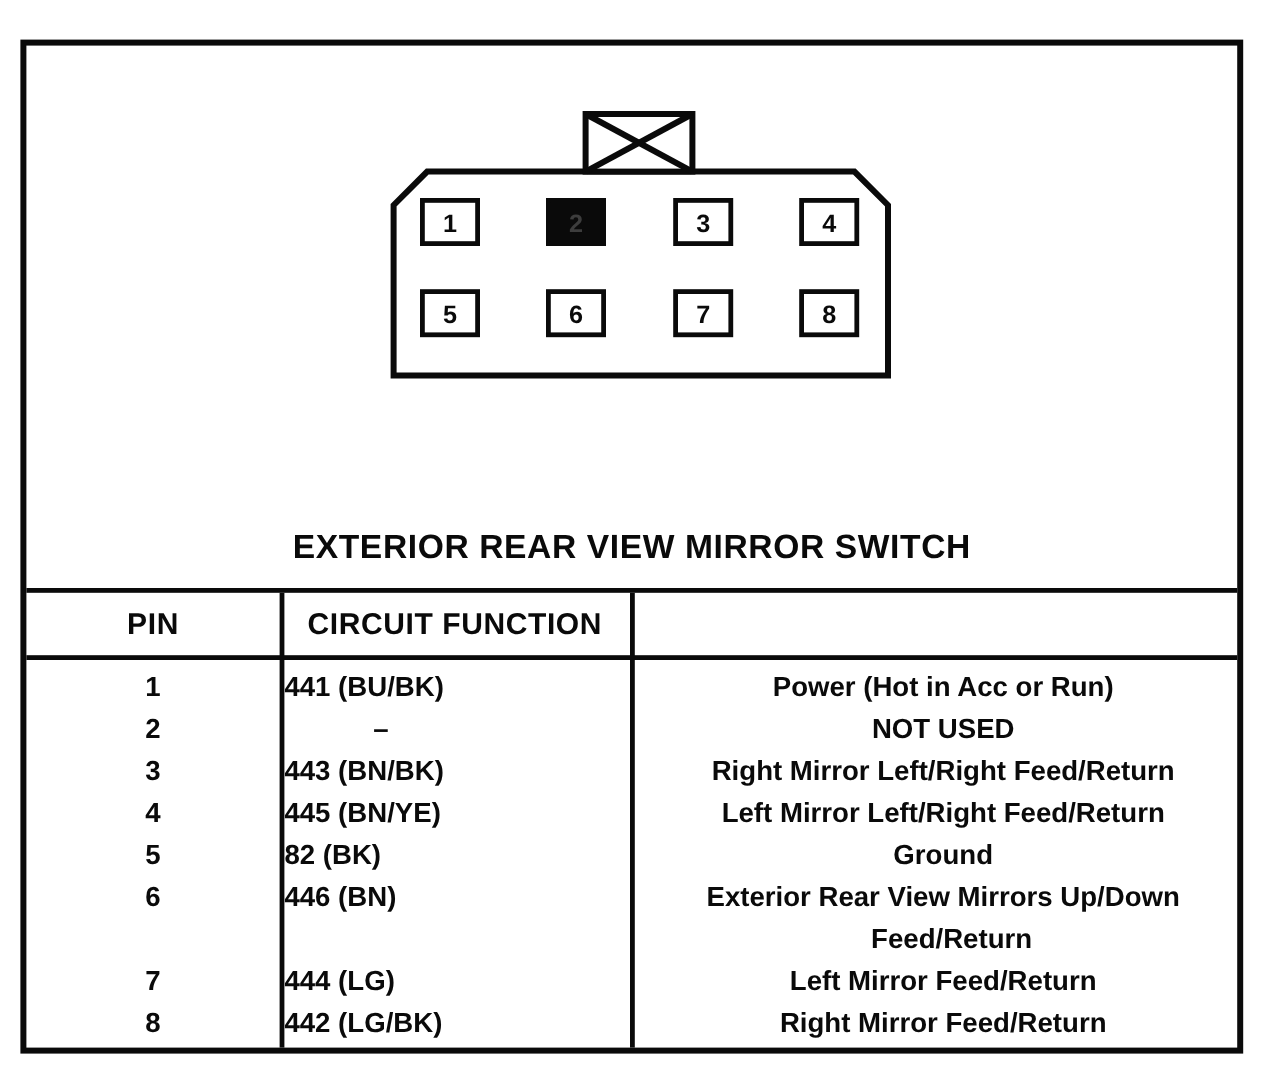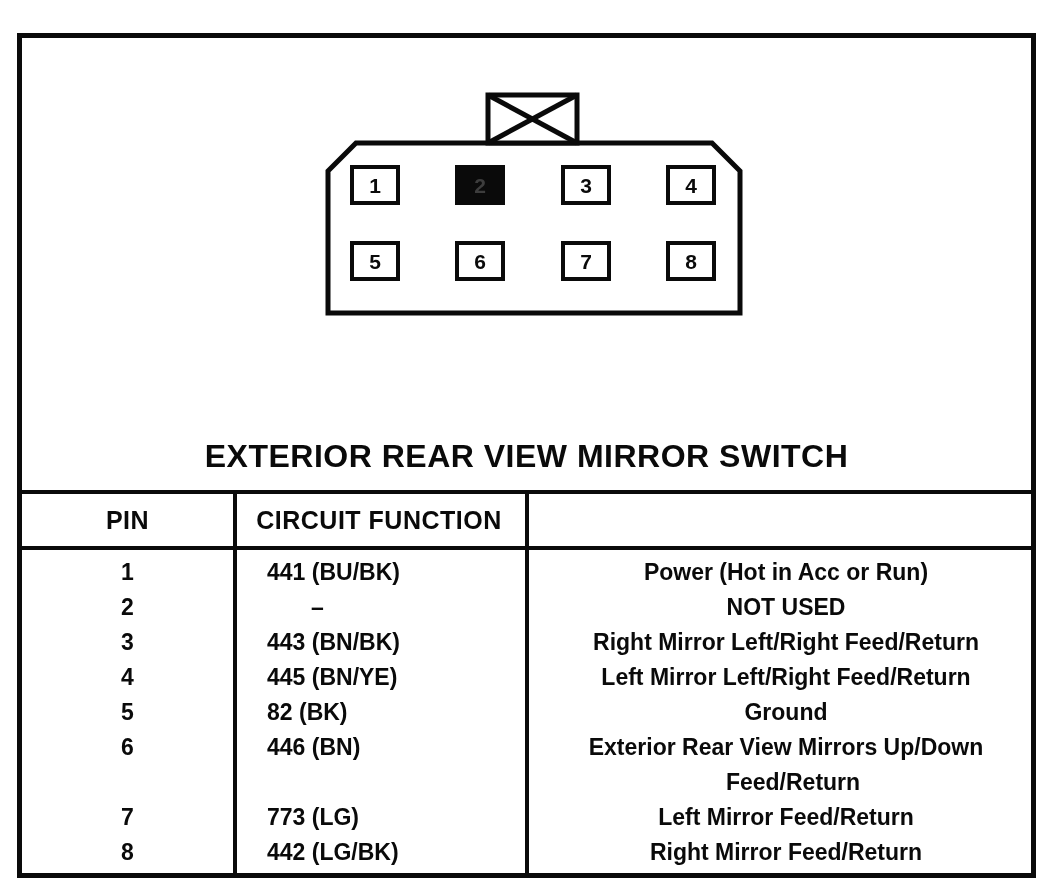--- a/index.html
+++ b/index.html
@@ -28,21 +28,21 @@
   .title-line {
     position: absolute; left: 22px; top: 392px; width: 1009px;
     display: flex; justify-content: center; align-items: baseline; gap: 13px;
     font-size: 27px; font-weight: bold; line-height: 32px;
     letter-spacing: 0.5px;
   }
   .title-underlined { border-bottom: 4px solid #0a0a0a; padding-bottom: 1px; }
   .subtitle-line {
     position: absolute; left: 22px; top: 441px; width: 1009px;
     text-align: center;
-    font-size: 32px; font-weight: bold; line-height: 30px;
+    font-size: 28px; font-weight: bold; line-height: 30px;
     letter-spacing: 0.5px;
   }
   
   .pin-table {
     position: absolute; left: 22px; top: 490px;
     width: 1009px; height: 383px;
     border-top: 4px solid #0a0a0a;
     box-sizing: border-box;
   }
   .col-divider {
@@ -62,21 +62,21 @@
     font-size: 25px; font-weight: bold; letter-spacing: 0.5px;
   }
   .tbody {
     display: grid; grid-template-columns: 211px 292px 1fr;
     padding-top: 5px;
     font-size: 23px; font-weight: 600; line-height: 35px;
   }
   .tr { display: contents; }
   .td { box-sizing: border-box; }
   .td.pin { text-align: center; }
-  .td.circuit { padding-left: 34px; }
+  .td.circuit { padding-left: 4px; }
   .td.circuit.dash-indent { padding-left: 78px; }
   .td.func { padding-left: 30px; text-indent: -14px; text-align: center; }
 </style>
 </head>
 <body>
 
 <div class="stage">
 
   <div class="frame"></div>
 
@@ -148,21 +148,21 @@
         <div class="td circuit">82 (BK)</div>
         <div class="td func">Ground</div>
       </div>
       <div class="tr">
         <div class="td pin">6</div>
         <div class="td circuit">446 (BN)</div>
         <div class="td func">Exterior Rear View Mirrors Up/Down Feed/Return</div>
       </div>
       <div class="tr">
         <div class="td pin">7</div>
-        <div class="td circuit">773 (LG)</div>
+        <div class="td circuit">444 (LG)</div>
         <div class="td func">Left Mirror Feed/Return</div>
       </div>
       <div class="tr">
         <div class="td pin">8</div>
         <div class="td circuit">442 (LG/BK)</div>
         <div class="td func">Right Mirror Feed/Return</div>
       </div>
     </div>
   </div>
 

